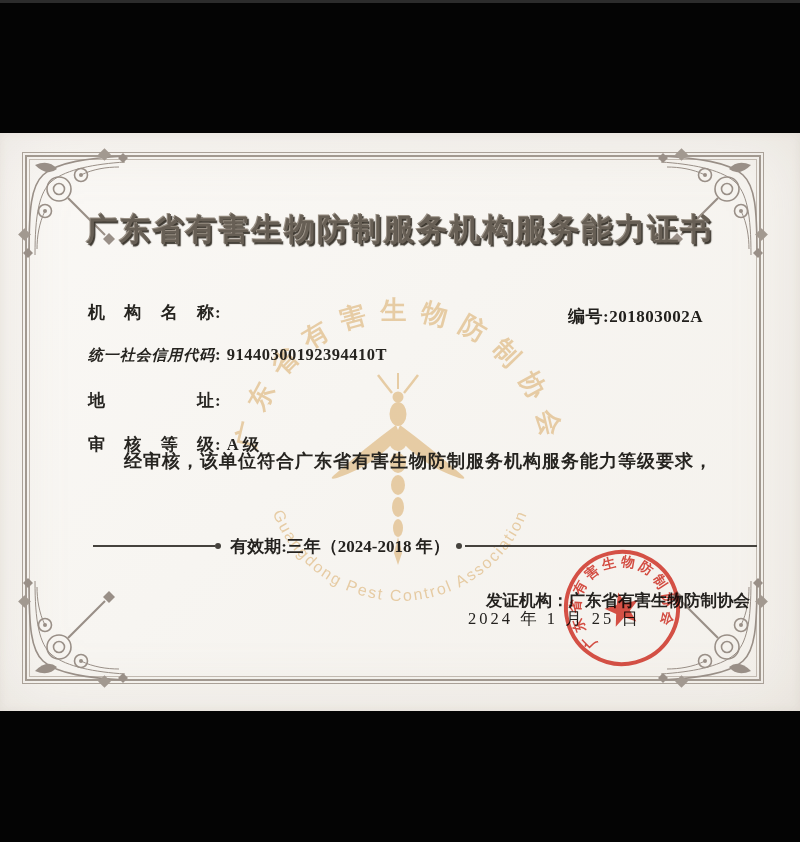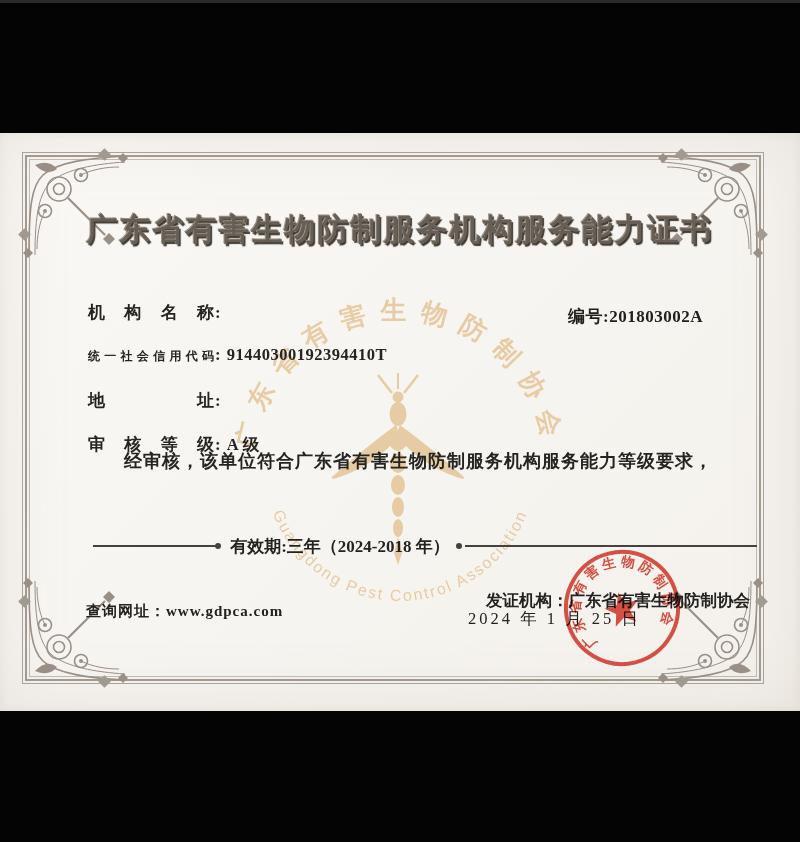--- a/index.html
+++ b/index.html
@@ -37,21 +37,21 @@
   .title{
     position:absolute;top:76px;left:0;width:100%;text-align:center;
     font-size:31px;font-weight:bold;letter-spacing:2px;color:#675f55;
     text-shadow:-1px -1px 0 #9a9186, 1.5px 1.5px 1px #3e3931;
   }
   .serial{position:absolute;left:568px;top:165px;font-size:17px;font-weight:bold;color:#22201d;letter-spacing:.5px;margin-top:7px;}
   .fields{position:absolute;left:88px;top:160px;color:#262420;}
   .field-row{height:36px;display:flex;align-items:baseline;font-weight:bold;margin-top:8px;}
   .field-label{display:inline-block;width:126px;text-align:justify;text-align-last:justify;-moz-text-align-last:justify;}
   .label-lg{font-size:17px;}
-  .label-sm{font-size:12px;letter-spacing:0;}
+  .label-sm{font-size:15px;letter-spacing:0;font-style:italic;}
   .field-sep{font-size:17px;margin:0 6px 0 1px;}
   .field-value{font-size:16.5px;letter-spacing:.5px;}
   .statement{position:absolute;left:88px;top:310px;width:632px;font-size:18px;font-weight:bold;
     color:#262420;letter-spacing:1px;line-height:37px;}
   .statement .line1{text-indent:2em;}
 
   .validity{position:absolute;left:0;top:402px;width:800px;height:24px;color:#24221f;}
   .v-rule{position:absolute;top:10px;height:2px;background:#45423d;}
   .v-rule-left{left:93px;width:122px;}
   .v-rule-right{left:465px;width:292px;}
@@ -189,23 +189,20 @@
   </div>
 
   <div class="validity">
     <div class="v-rule v-rule-left"></div>
     <div class="v-dot v-dot-left"></div>
     <div class="v-text">有效期:三年（2024-2018 年）</div>
     <div class="v-dot v-dot-right"></div>
     <div class="v-rule v-rule-right"></div>
   </div>
 
-  <div class="query">
-    <span>查询网址：</span><span>www.gdpca.com</span>
-  </div>
   <div class="issuer">
     <span>发证机构：</span><span>广东省有害生物防制协会</span>
   </div>
   <div class="issue-date">2024 年 1 月 25 日</div>
 
   <svg class="seal" viewBox="0 0 126 126" xmlns="http://www.w3.org/2000/svg">
     <defs>
       <path id="sealArc" d="M 30.8,90 A 42,42 0 1 1 95.2,90"></path>
     </defs>
     <circle cx="63" cy="63" r="56" fill="none" stroke="#d63226" stroke-width="4" stroke-opacity=".9"></circle>

